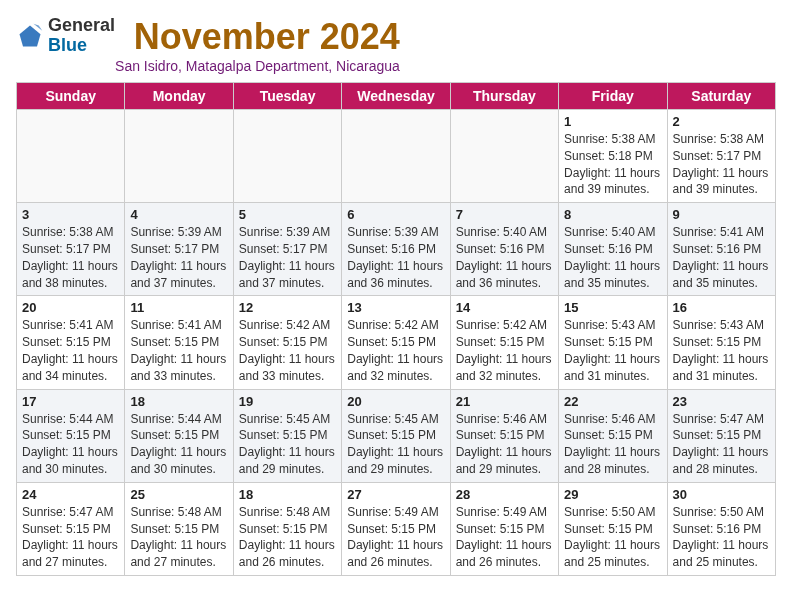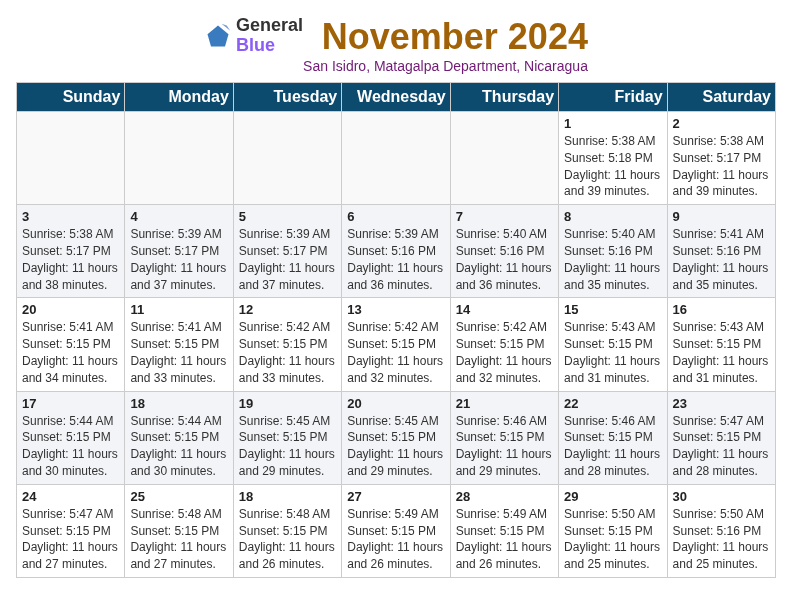--- a/index.html
+++ b/index.html
@@ -5,36 +5,36 @@
     * { box-sizing: border-box; margin: 0; padding: 0; }
     body {
       font-family: Arial, sans-serif;
       background: #fff;
       width: 792px;
       min-height: 612px;
       padding: 16px;
     }
     .header {
       display: flex;
-      justify-content: center;
+      justify-content: flex-start;
       align-items: flex-start;
       margin-bottom: 4px;
     }
     .logo {
       display: flex;
       align-items: center;
       gap: 4px;
     }
     .logo-text {
       font-size: 18px;
       font-weight: bold;
       line-height: 1.1;
     }
     .logo-general { color: #333; }
-    .logo-blue { color: #8b5cf6; }
+    .logo-blue { color: #0369a1; }
     .logo-icon {
       width: 28px;
       height: 28px;
     }
     .title-block {
       text-align: right;
     }
     .month-title {
       font-size: 36px;
       font-weight: bold;
@@ -43,26 +43,26 @@
     .subtitle {
       font-size: 14px;
       color: #701a75;
     }
     .calendar {
       width: 100%;
       border-collapse: collapse;
       margin-top: 8px;
     }
     .calendar th {
-      background: #0c4a6e;
+      background: #be185d;
       color: #fff;
-      font-size: 16px;
+      font-size: 14px;
       font-weight: bold;
       padding: 5px 4px;
-      text-align: right;
+      text-align: center;
       border: 1px solid #ccc;
     }
     .calendar td {
       vertical-align: top;
       border: 1px solid #ccc;
       padding: 4px 5px;
       width: 14.28%;
       font-size: 10.5px;
       color: #333;
       background: #fff;

